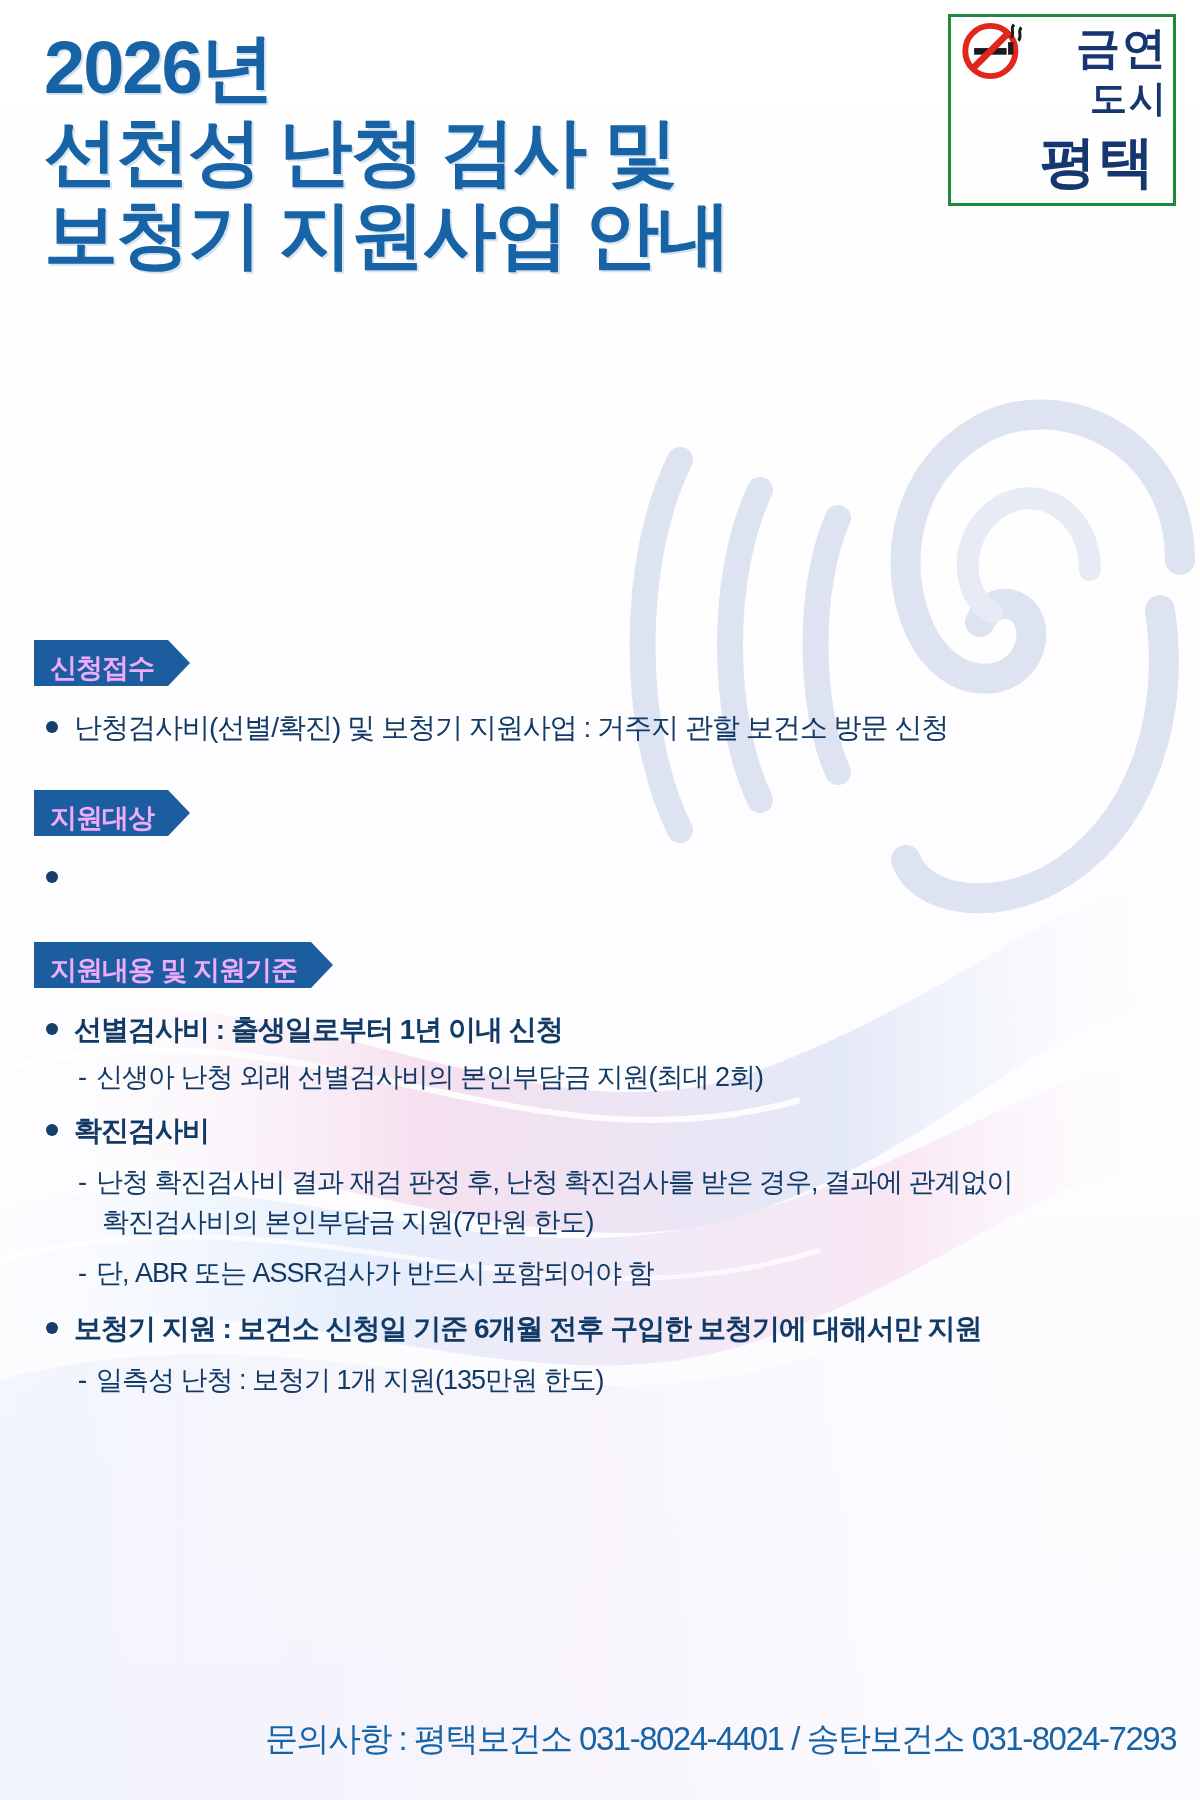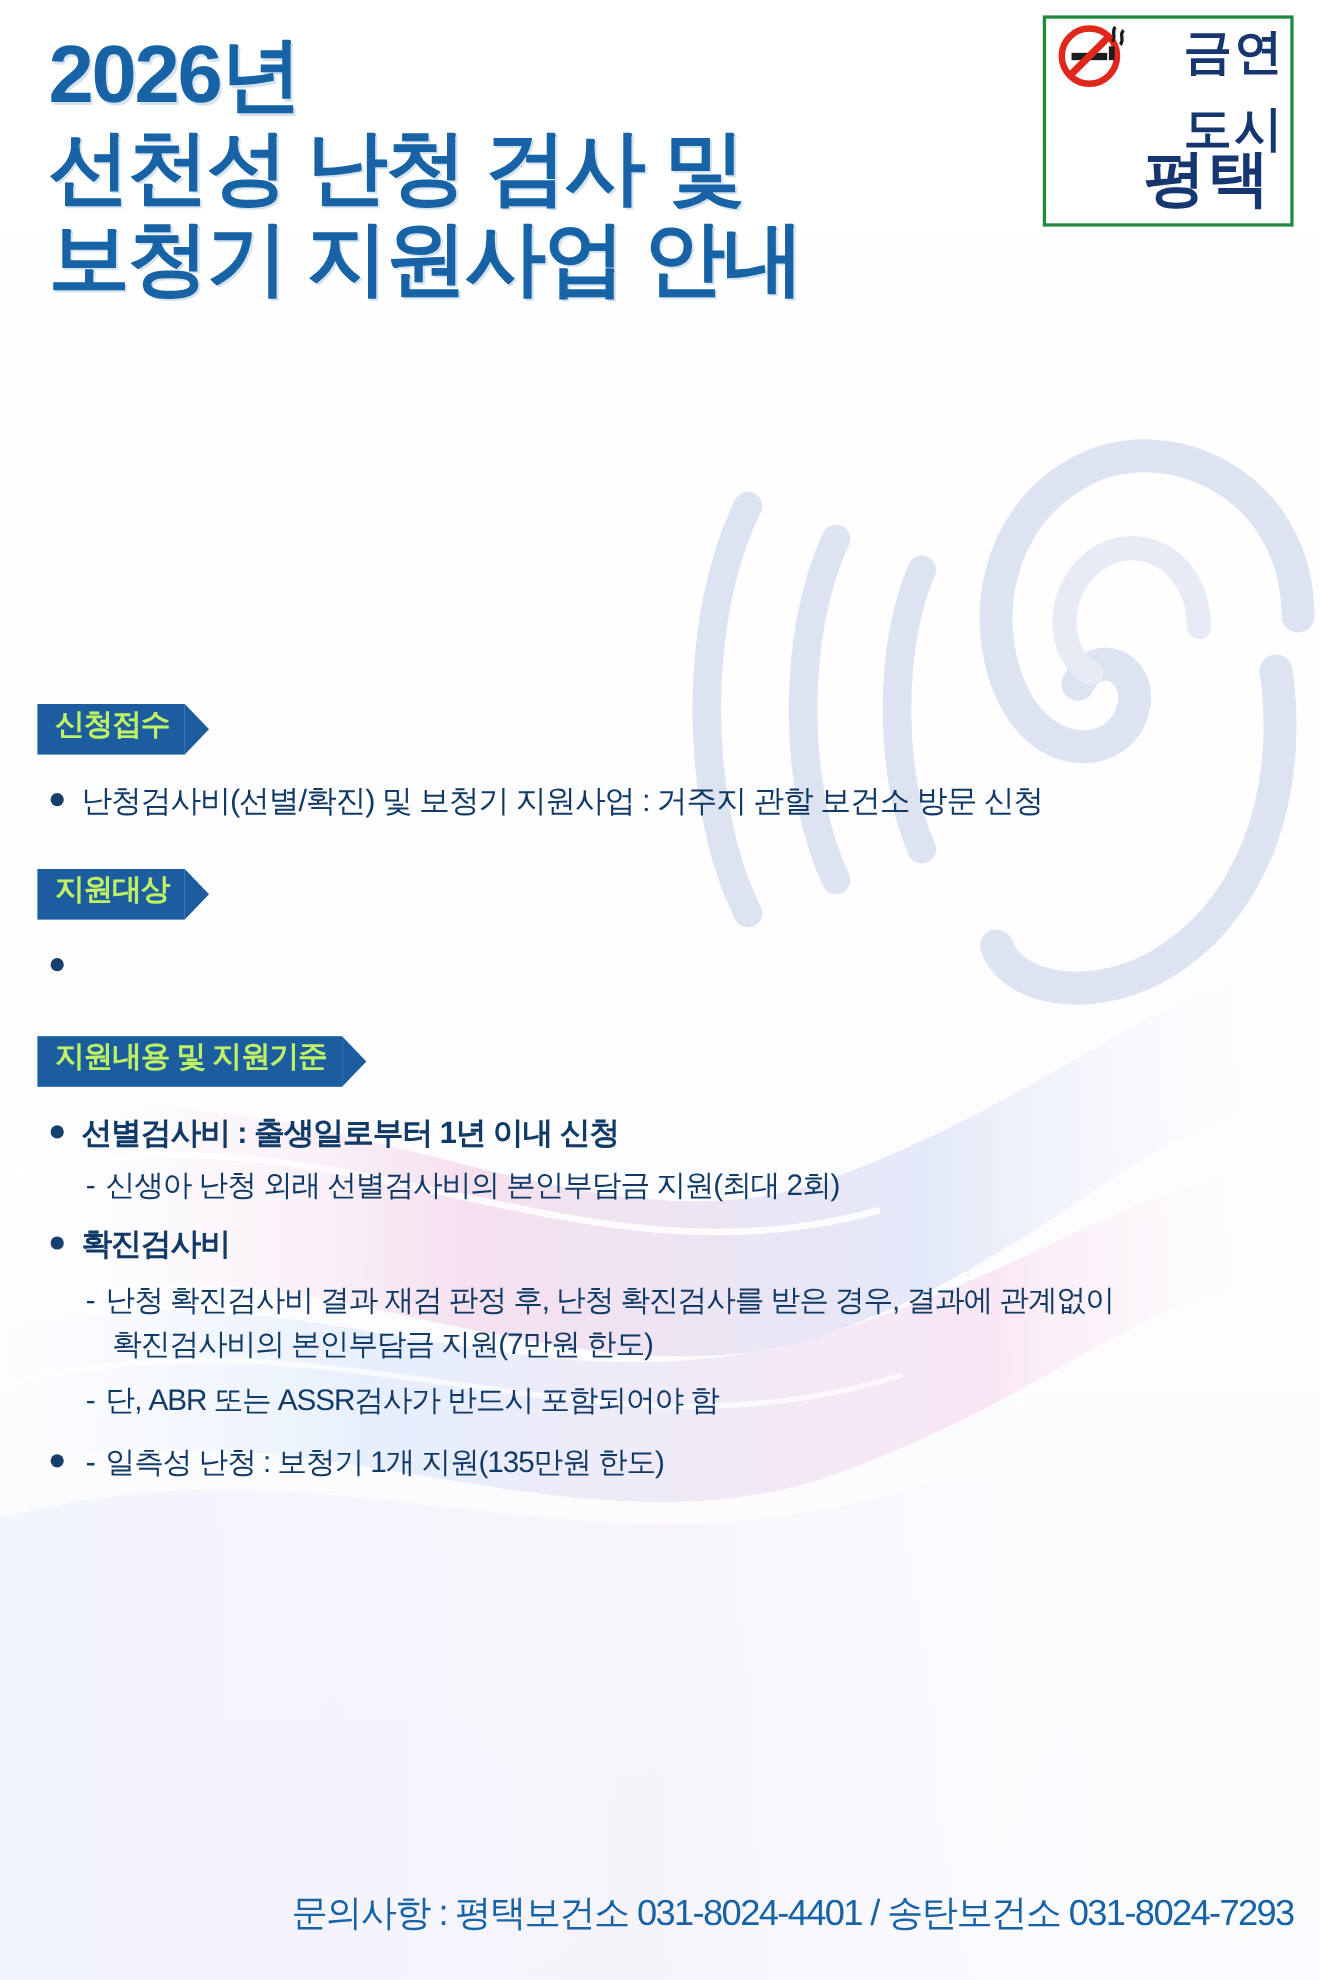--- a/index.html
+++ b/index.html
@@ -45,45 +45,45 @@
     position:absolute;left:8px;top:6px;width:82px;height:62px;
   }
   .logo .txt{
     position:absolute;right:8px;
     color:#15366e;
     font-weight:bold;
     letter-spacing:2px;
     line-height:1;
   }
   .logo .t1{top:12px;font-size:44px;}
-  .logo .t2{top:66px;font-size:44px;margin-top:16px;}
+  .logo .t2{top:66px;font-size:37px;}
   .logo .t3{top:120px;right:20px;font-size:56px;}
 
   
   .title{
     position:absolute;left:44px;top:26px;
     color:#1763a6;
     font-size:74px;
     font-weight:bold;
     line-height:1.13;
     letter-spacing:-2px;
     text-shadow:2px 2px 0 rgba(23,99,166,.18);
     white-space:pre-line;
   }
 
   
   .tag{
     position:absolute;
     height:46px;
     background:#1b5d9e;
-    color:#bef264;
+    color:#f0abfc;
     font-size:27px;
     font-weight:bold;
     letter-spacing:-1px;
-    display:flex;align-items:flex-start;
+    display:flex;align-items:flex-end;
     padding:0 14px 0 16px;
     box-sizing:border-box;
   }
   .tag::after{
     content:"";
     position:absolute;right:-22px;top:0;
     width:0;height:0;
     border-top:23px solid transparent;
     border-bottom:23px solid transparent;
     border-left:22px solid #1b5d9e;
@@ -243,20 +243,21 @@
       <span class="cont">확진검사비의 본인부담금 지원(7만원 한도)</span>
     </p>
 
     <p class="sub" style="margin-top:10px;">
       <span class="dash">-</span>
       <span>단, ABR 또는 ASSR검사가 반드시 포함되어야 함</span>
     </p>
 
     <p class="li bold" style="margin-top:16px;">
       <span class="dot"></span>
+      <span>보청기 지원 : 보건소 신청일 기준 6개월 전후 구입한 보청기에 대해서만 지원</span>
     </p>
 
     <p class="sub" style="margin-top:10px;">
       <span class="dash">-</span>
     </p>
 
     <p class="sub" style="margin-top:10px;">
       <span class="dash">-</span>
       <span>일측성 난청 : 보청기 1개 지원(135만원 한도)</span>
     </p>

